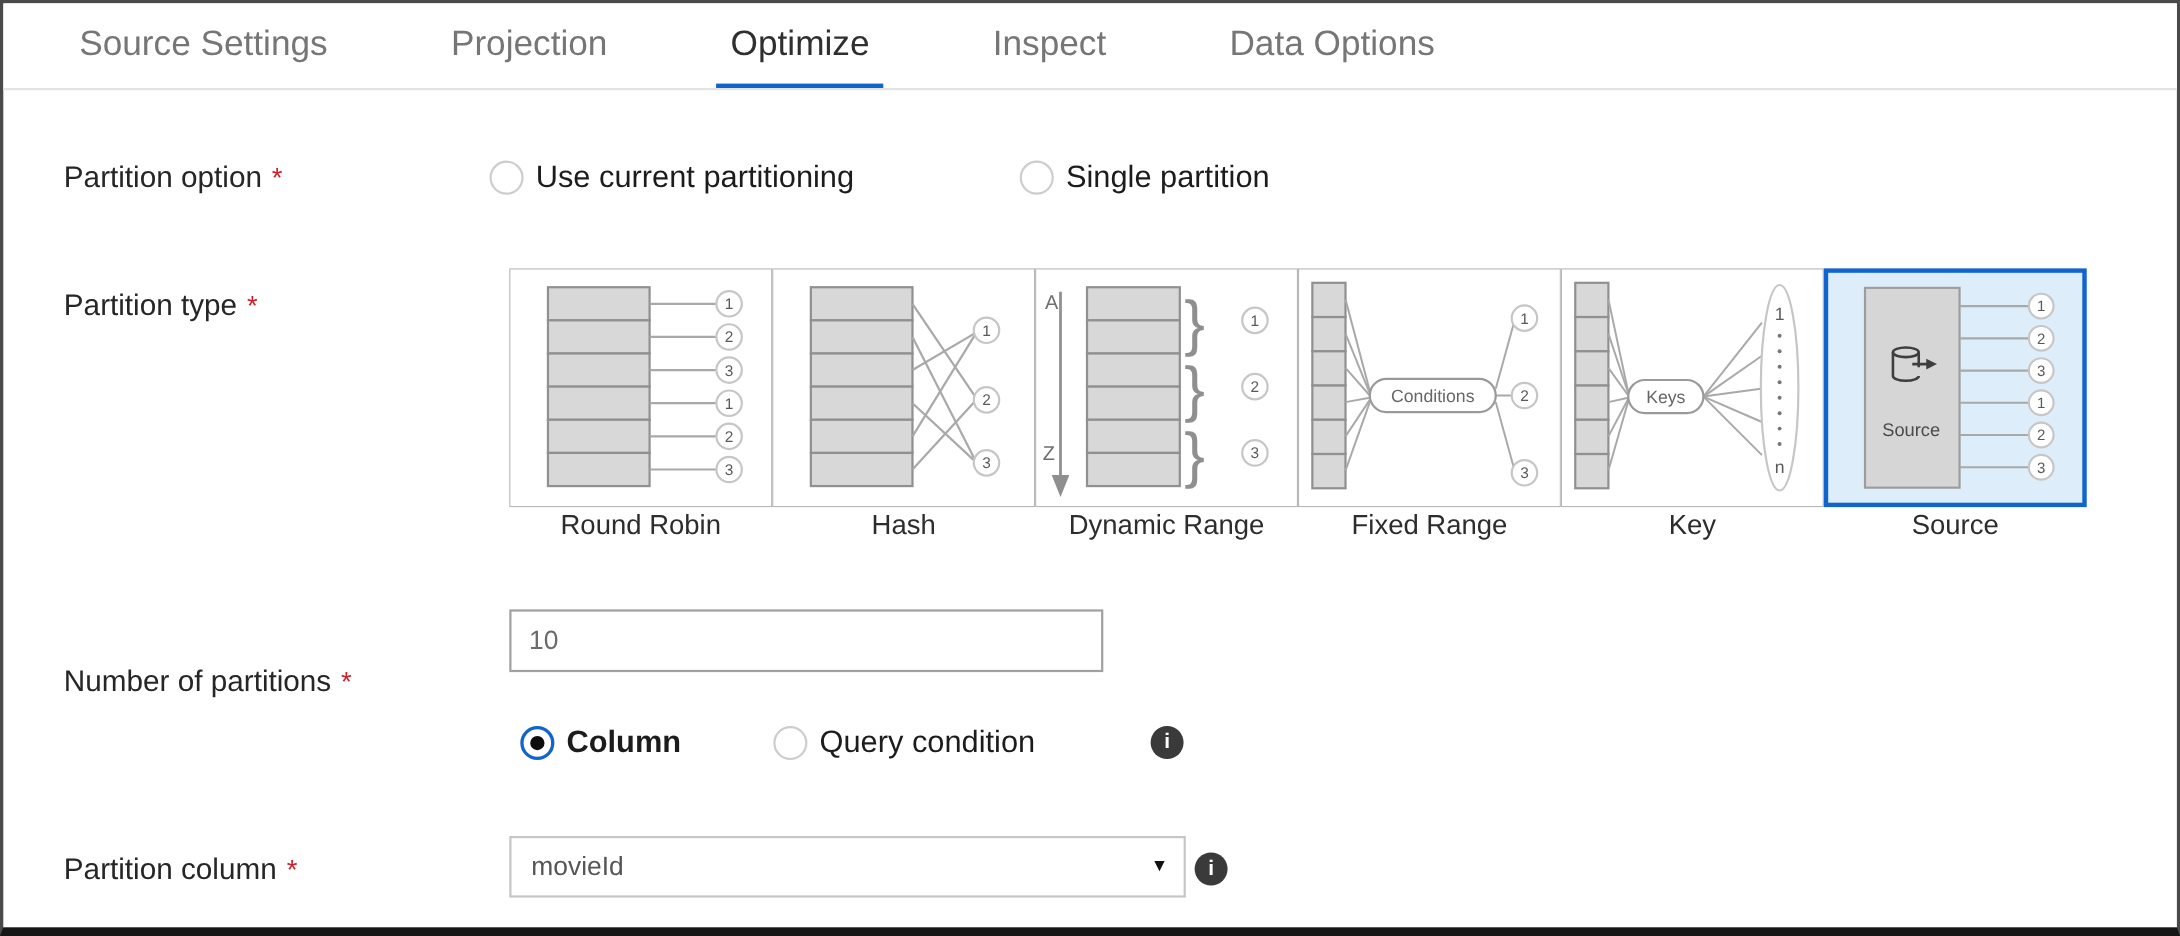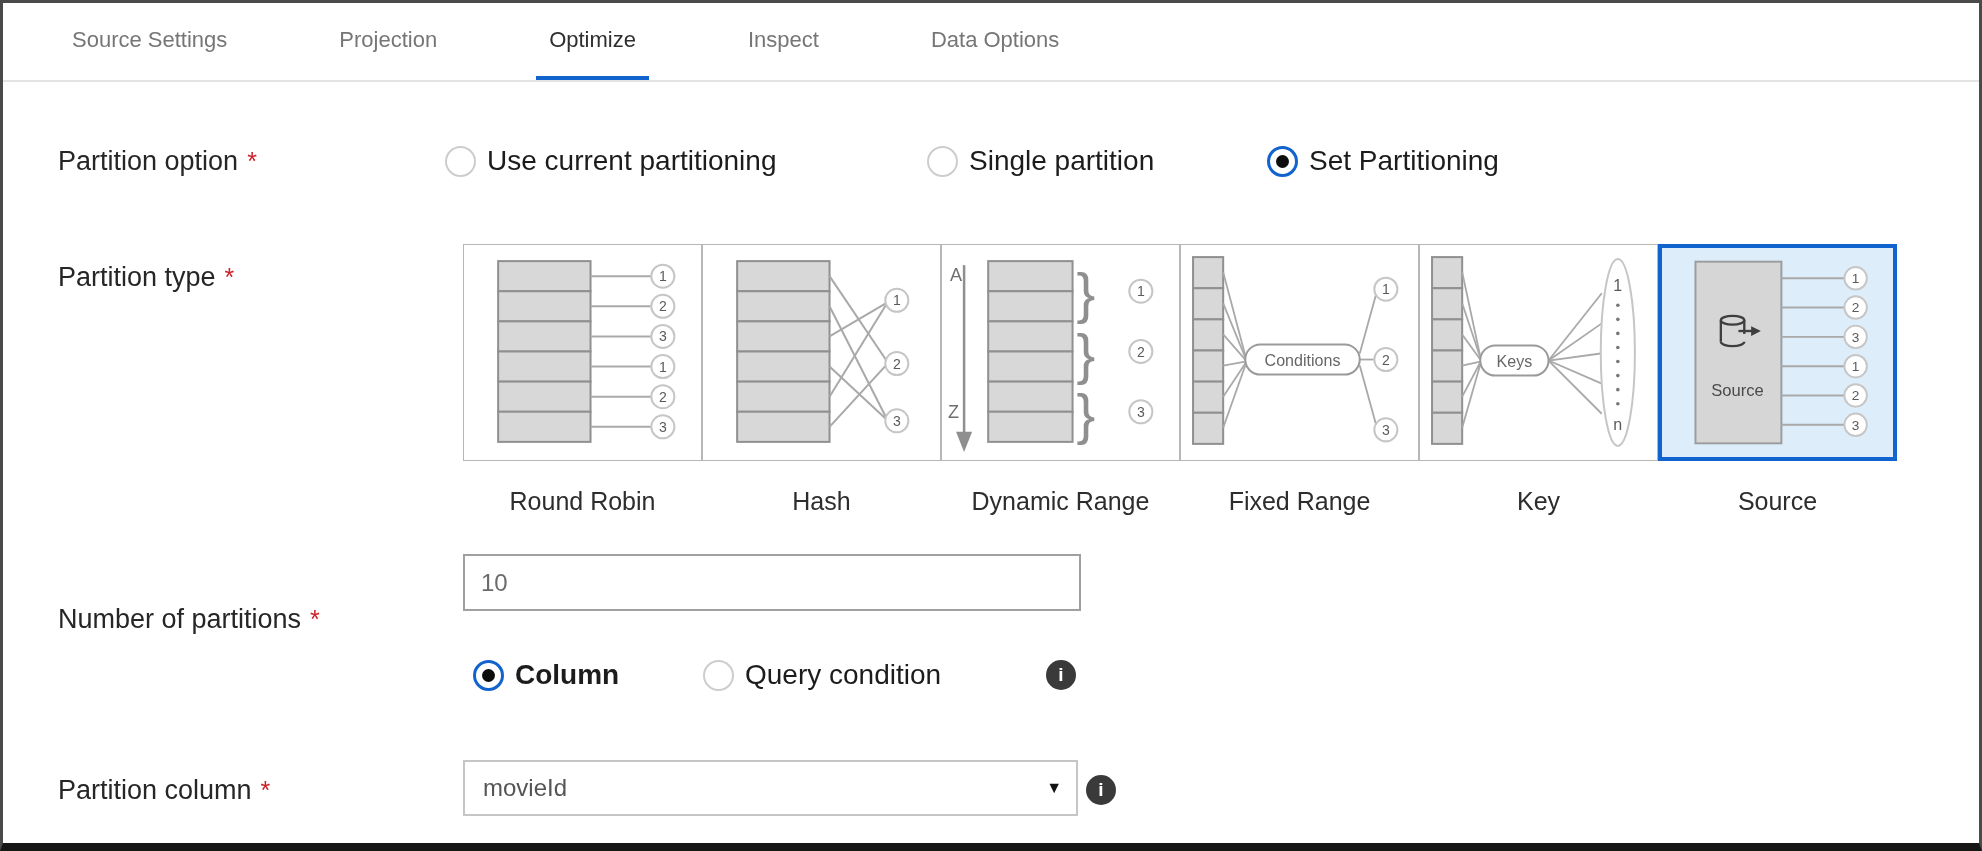--- a/index.html
+++ b/index.html
@@ -8,44 +8,44 @@
     border:3px solid #4a4a4a;border-bottom:8px solid #161616;background:#fff;
     font-family:"Liberation Sans", sans-serif;overflow:hidden;
   }
   
   .tabbar{
     position:absolute;left:0;top:0;right:0;height:77px;
     display:flex;align-items:stretch;padding-left:56px;gap:86px;
     border-bottom:2px solid #e3e3e3;background:#fff;
   }
   .tab{
-    display:flex;align-items:center;padding:0 13px;font-size:22px;color:#767676;
+    display:flex;align-items:center;padding:0 13px;font-size:32px;color:#767676;
     border-bottom:4px solid transparent;box-sizing:border-box;white-space:nowrap;cursor:pointer;
   }
   .tab.active{color:#2f2f2f;border-bottom-color:#1164cd;}
   
   .form-label{position:absolute;left:55px;font-size:27px;color:#262626;height:36px;line-height:36px;white-space:nowrap;}
   .req{color:#cc2128;margin-left:9px;font-size:25px;}
   
   .radio-opt{position:absolute;display:flex;align-items:center;gap:11px;height:36px;cursor:pointer;}
   .radio{width:31px;height:31px;border:2px solid #cdcdcd;border-radius:50%;box-sizing:border-box;background:#fff;flex:none;}
   .radio.selected{border:3px solid #1164cd;display:flex;align-items:center;justify-content:center;}
   .radio .dot{width:13px;height:13px;background:#0d0d0d;border-radius:50%;}
   .radio-label{font-size:28px;color:#1c1c1c;white-space:nowrap;}
   
   .tiles{position:absolute;left:460px;top:241px;display:flex;}
   .tile-wrap{width:239px;display:flex;flex-direction:column;align-items:center;cursor:pointer;}
   .tile-wrap + .tile-wrap .tile{margin-left:-1px;}
   .tile{width:239px;height:217px;background:#fff;border:1px solid #b7b7b7;box-sizing:border-box;}
   .tile-wrap.selected .tile{border:4px solid #1164cd;background:#ddeefa;position:relative;z-index:2;}
   .tile svg{display:block;width:100%;height:100%;}
-  .tile-label{margin-top:26px;font-size:25px;color:#2d2d2d;white-space:nowrap;}
+  .tile-label{margin-top:2px;font-size:25px;color:#2d2d2d;white-space:nowrap;}
   
   .num-input{
-    position:absolute;left:460px;top:551px;width:618px;height:57px;box-sizing:border-box;
+    position:absolute;left:460px;top:551px;width:540px;height:57px;box-sizing:border-box;
     border:2px solid #a0a0a0;padding:0 16px;font-size:24px;color:#6b6b6b;
     font-family:"Liberation Sans", sans-serif;background:#fff;outline:none;
   }
   .dropdown{
     position:absolute;left:460px;top:757px;width:615px;height:56px;box-sizing:border-box;
     border:2px solid #c6c6c6;display:flex;align-items:center;padding:0 14px 0 18px;
     font-size:24px;color:#555;background:#fff;cursor:pointer;
   }
   .dropdown .caret{margin-left:auto;font-size:16px;color:#111;}
   .info-icon{
@@ -71,26 +71,20 @@
   <div class="form-label" style="top:140px;">
     <span>Partition option</span><span class="req">*</span>
   </div>
   <div class="radio-opt" style="left:442px;top:140px;">
     <span class="radio"></span>
     <span class="radio-label">Use current partitioning</span>
   </div>
   <div class="radio-opt" style="left:924px;top:140px;">
     <span class="radio"></span>
     <span class="radio-label">Single partition</span>
-  </div>
-  <div class="radio-opt" style="left:1264px;top:140px;">
-    <span class="radio selected">
-        <span class="dot"></span>
-      </span>
-    <span class="radio-label">Set Partitioning</span>
   </div>
 
   <div class="form-label" style="top:256px;">
     <span>Partition type</span><span class="req">*</span>
   </div>
 
   <div class="tiles">
 
     <div class="tile-wrap">
       <div class="tile">

